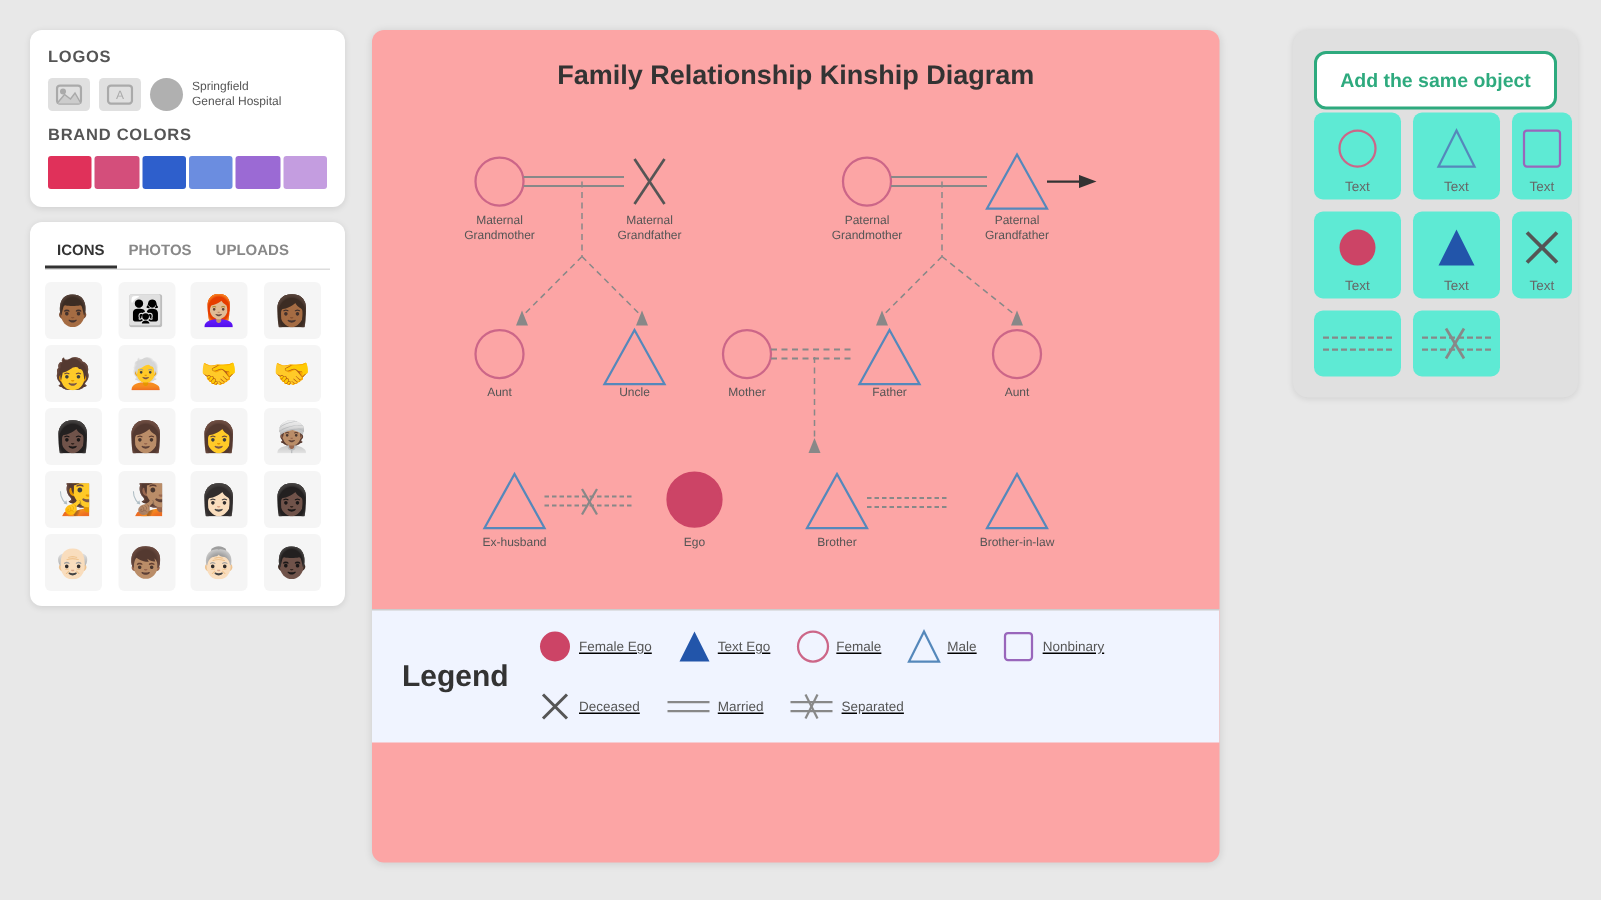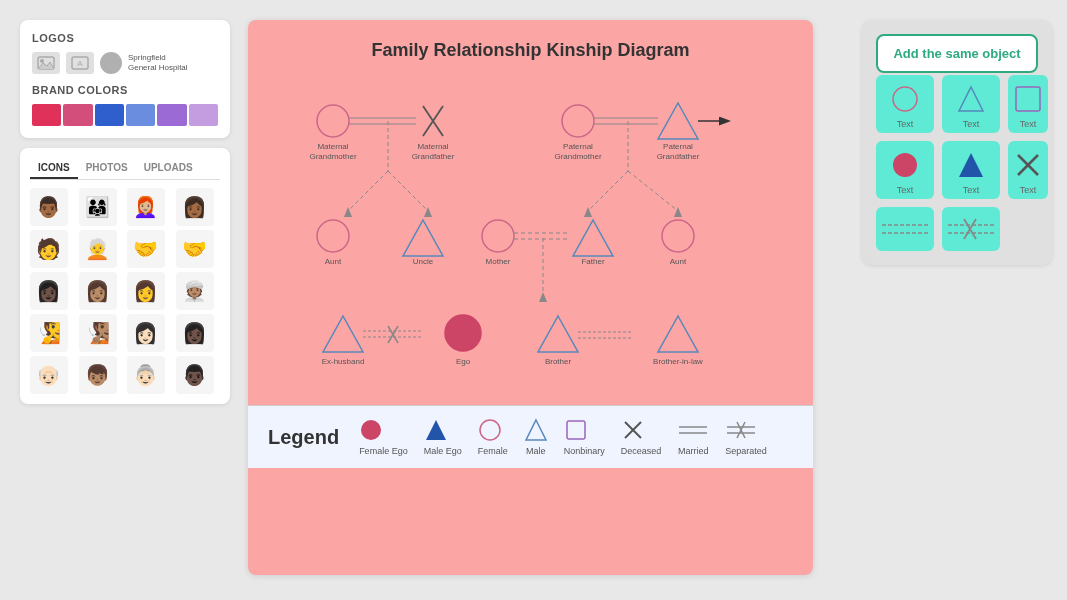--- a/index.html
+++ b/index.html
@@ -196,22 +196,24 @@
 
     .legend-items {
       display: flex;
       gap: 16px;
       align-items: flex-end;
       flex-wrap: wrap;
     }
 
     .legend-item {
       display: flex;
-      flex-direction: column;
+      flex-direction: row;
+      align-items: center;
       gap: 4px;
+      text-decoration: underline;
     }
 
     .legend-label {
       font-size: 9px;
       color: #555;
       text-align: center;
     }
 
     
     .right-panel {
@@ -441,21 +443,21 @@
         <svg width="24" height="24" viewBox="0 0 24 24">
             <circle cx="12" cy="12" r="10" fill="#cc4466"></circle>
           </svg>
         <span class="legend-label">Female Ego</span>
       </div>
 
       <div class="legend-item">
         <svg width="24" height="24" viewBox="0 0 24 24">
             <polygon points="12,2 22,22 2,22" fill="#2255aa"></polygon>
           </svg>
-        <span class="legend-label">Male Ego</span>
+        <span class="legend-label">Text Ego</span>
       </div>
 
       <div class="legend-item">
         <svg width="24" height="24" viewBox="0 0 24 24">
             <circle cx="12" cy="12" r="10" fill="none" stroke="#cc6688" stroke-width="1.5"></circle>
           </svg>
         <span class="legend-label">Female</span>
       </div>
 
       <div class="legend-item">

